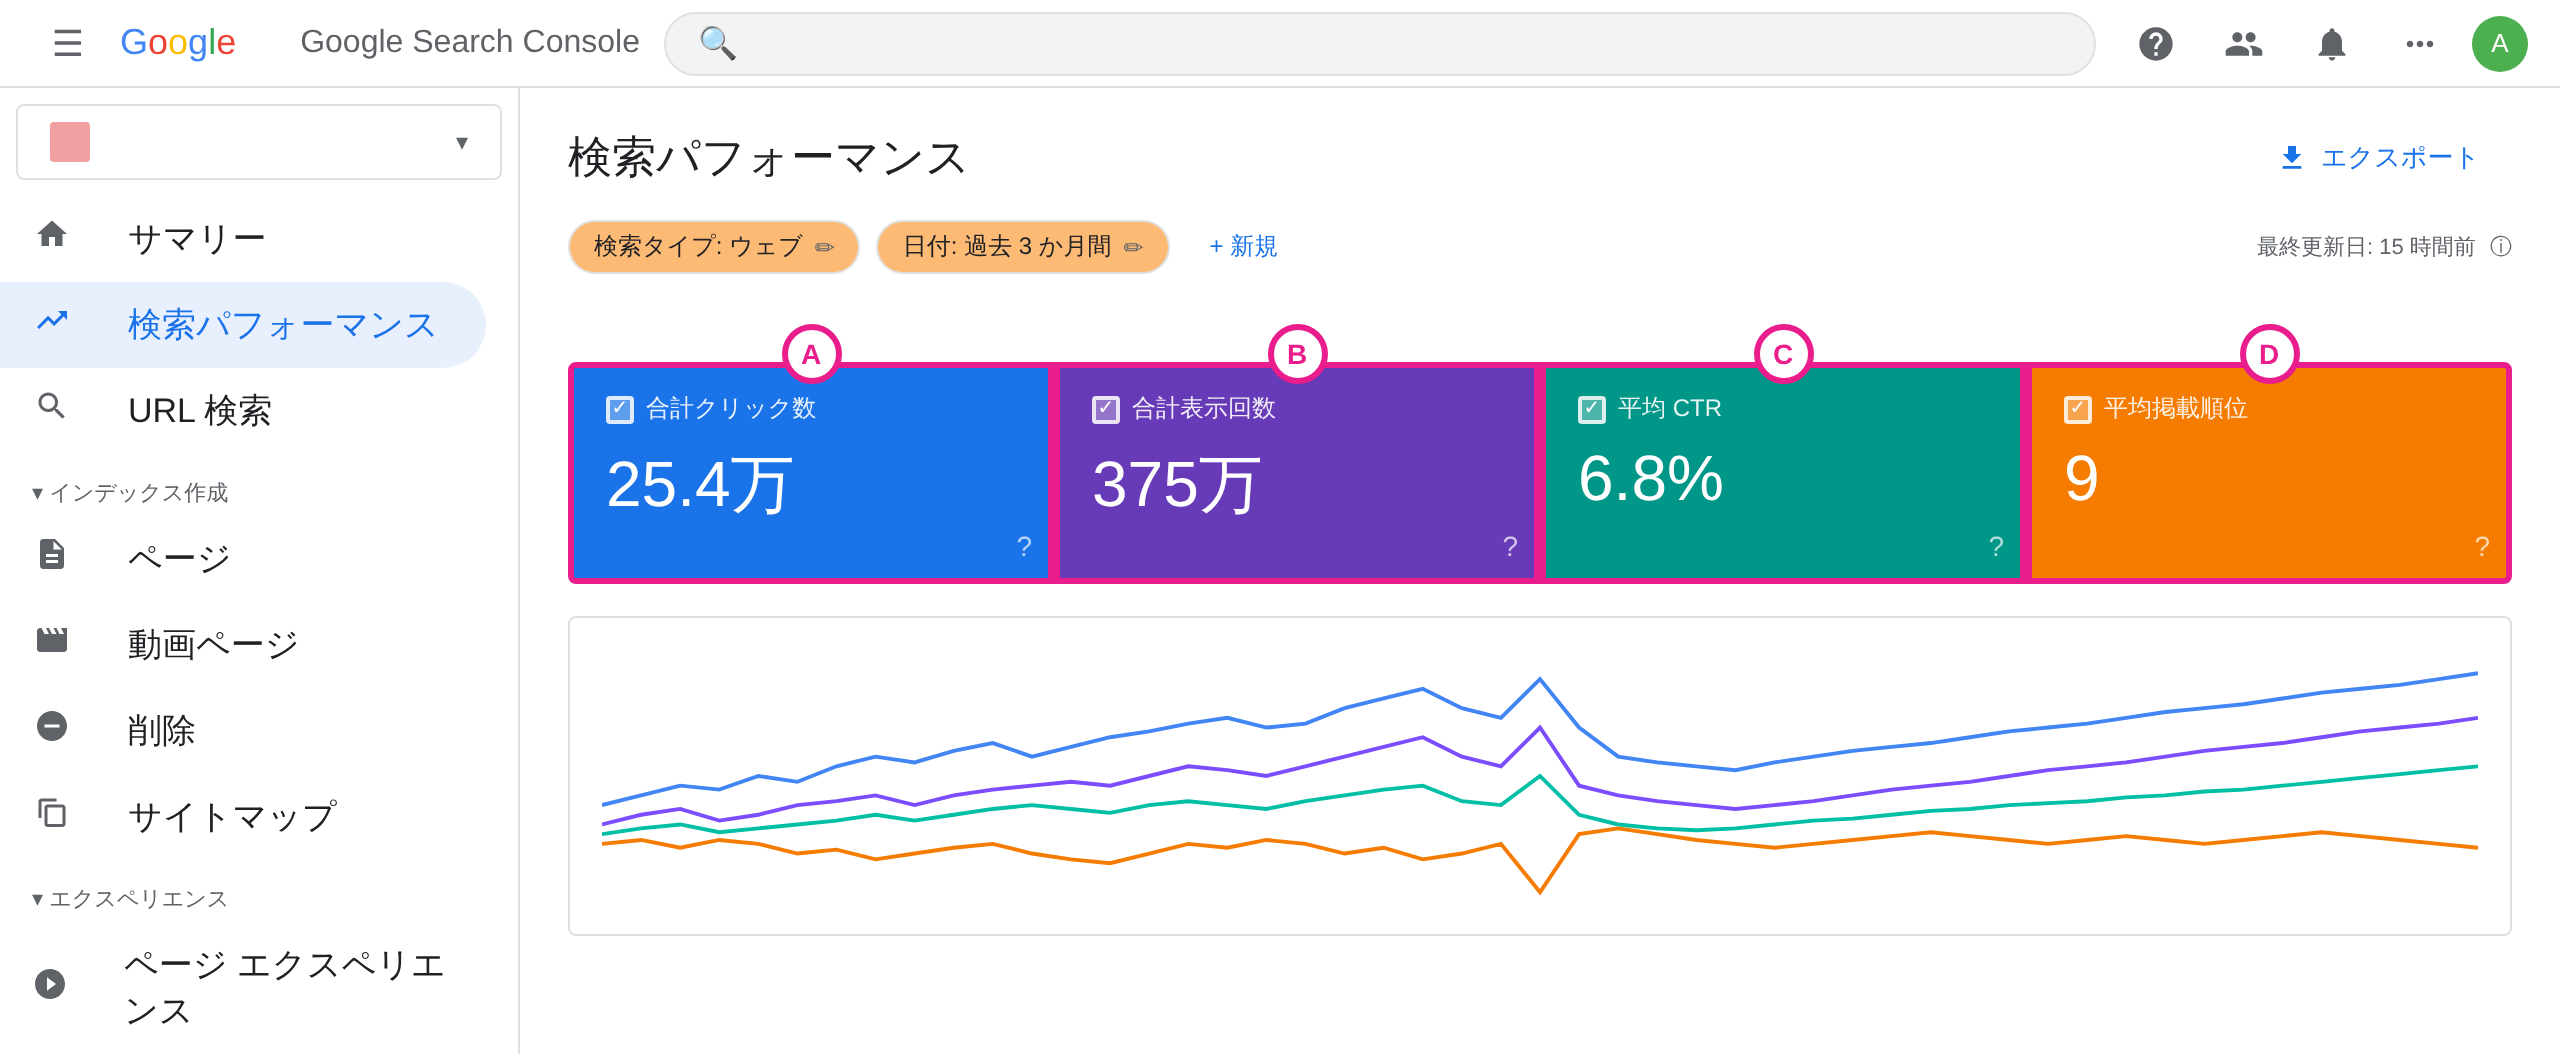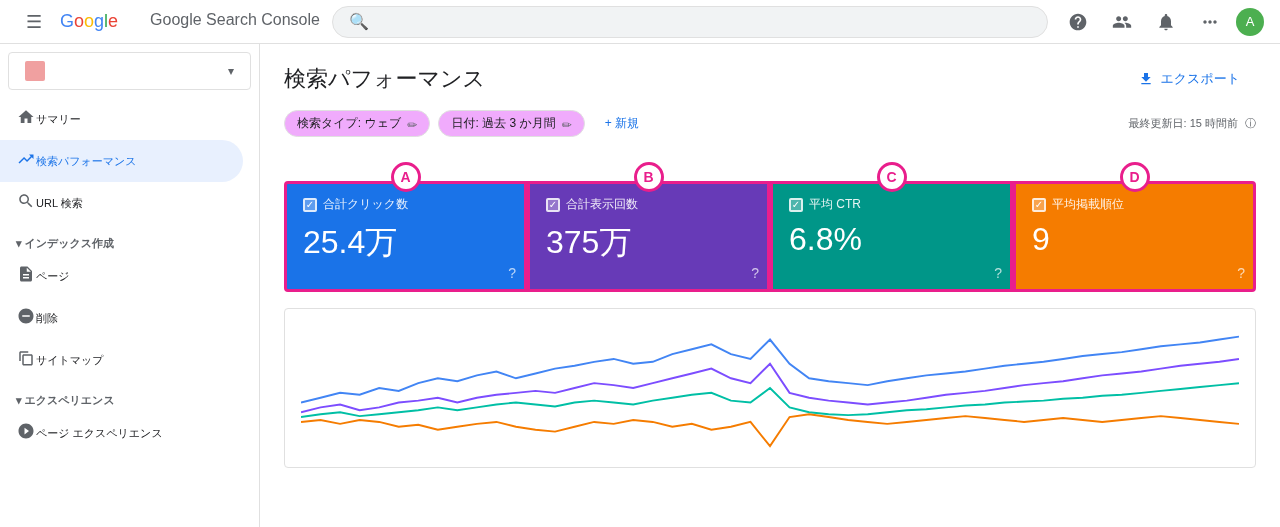--- a/index.html
+++ b/index.html
@@ -29,20 +29,21 @@
       gap: 8px;
       min-width: 260px;
     }
     .hamburger-icon {
       font-size: 18px;
       color: #5f6368;
       cursor: pointer;
     }
     .logo {
       display: flex;
+      align-items: center;
       gap: 12px;
       font-size: 18px;
       font-weight: 400;
       color: #5f6368;
     }
     .logo-google {
       font-weight: 500;
     }
     .logo-g { color: #4285f4; }
     .logo-o1 { color: #ea4335; }
@@ -141,24 +142,24 @@
       white-space: nowrap;
     }
     .dropdown-arrow {
       color: #5f6368;
       font-size: 12px;
     }
 
     .nav-item {
       display: flex;
       align-items: center;
-      gap: 0;
+      gap: 28px;
       padding: 10px 16px;
       cursor: pointer;
-      font-size: 11px;
+      font-size: 17px;
       color: #202124;
       border-radius: 0 24px 24px 0;
       margin-right: 16px;
     }
     .nav-item.active {
       background: #e8f0fe;
       color: #1a73e8;
       font-weight: 500;
     }
     .nav-item .nav-icon {
@@ -166,21 +167,21 @@
       color: #5f6368;
       width: 20px;
       text-align: center;
     }
     .nav-item.active .nav-icon { color: #1a73e8; }
 
     .nav-section-header {
       font-size: 11px;
       color: #5f6368;
       padding: 12px 16px 4px;
-      font-weight: 700;
+      font-weight: 400;
     }
 
     
     .content {
       flex: 1;
       overflow-y: auto;
       padding: 20px 24px;
     }
 
     .content-header {
@@ -208,29 +209,29 @@
     }
 
     .filter-bar {
       display: flex;
       align-items: center;
       gap: 8px;
       margin-bottom: 16px;
     }
     .filter-chip {
       display: flex;
-      align-items: flex-end;
+      align-items: center;
       gap: 6px;
       padding: 4px 12px;
       border: 1px solid #e0e0e0;
       border-radius: 16px;
       font-size: 12px;
       color: #202124;
       cursor: pointer;
-      background: #f0abfc;
+      background: #fdba74;
     }
     .new-btn {
       display: flex;
       align-items: center;
       gap: 4px;
       padding: 4px 12px;
       border: none;
       background: transparent;
       color: #1a73e8;
       font-size: 12px;
@@ -432,20 +433,28 @@
 
     <div class="nav-item">
       <span class="nav-icon">
         <svg width="18" height="18" viewBox="0 0 24 24" fill="#5f6368">
             <path d="M14 2H6c-1.1 0-2 .9-2 2v16c0 1.1.9 2 2 2h12c1.1 0 2-.9 2-2V8l-6-6zm2 16H8v-2h8v2zm0-4H8v-2h8v2zm-3-5V3.5L18.5 9H13z"></path>
           </svg>
       </span>
       <span>ページ</span>
     </div>
 
+    <div class="nav-item">
+      <span class="nav-icon">
+        <svg width="18" height="18" viewBox="0 0 24 24" fill="#5f6368">
+            <path d="M18 4l2 4h-3l-2-4h-2l2 4h-3l-2-4H8l2 4H7L5 4H4c-1.1 0-1.99.9-1.99 2L2 18c0 1.1.9 2 2 2h16c1.1 0 2-.9 2-2V4h-4z"></path>
+          </svg>
+      </span>
+      <span>動画ページ</span>
+    </div>
 
     <div class="nav-item">
       <span class="nav-icon">
         <svg width="18" height="18" viewBox="0 0 24 24" fill="#5f6368">
             <path d="M12 2C6.48 2 2 6.48 2 12s4.48 10 10 10 10-4.48 10-10S17.52 2 12 2zm5 11H7v-2h10v2z"></path>
           </svg>
       </span>
       <span>削除</span>
     </div>
 

